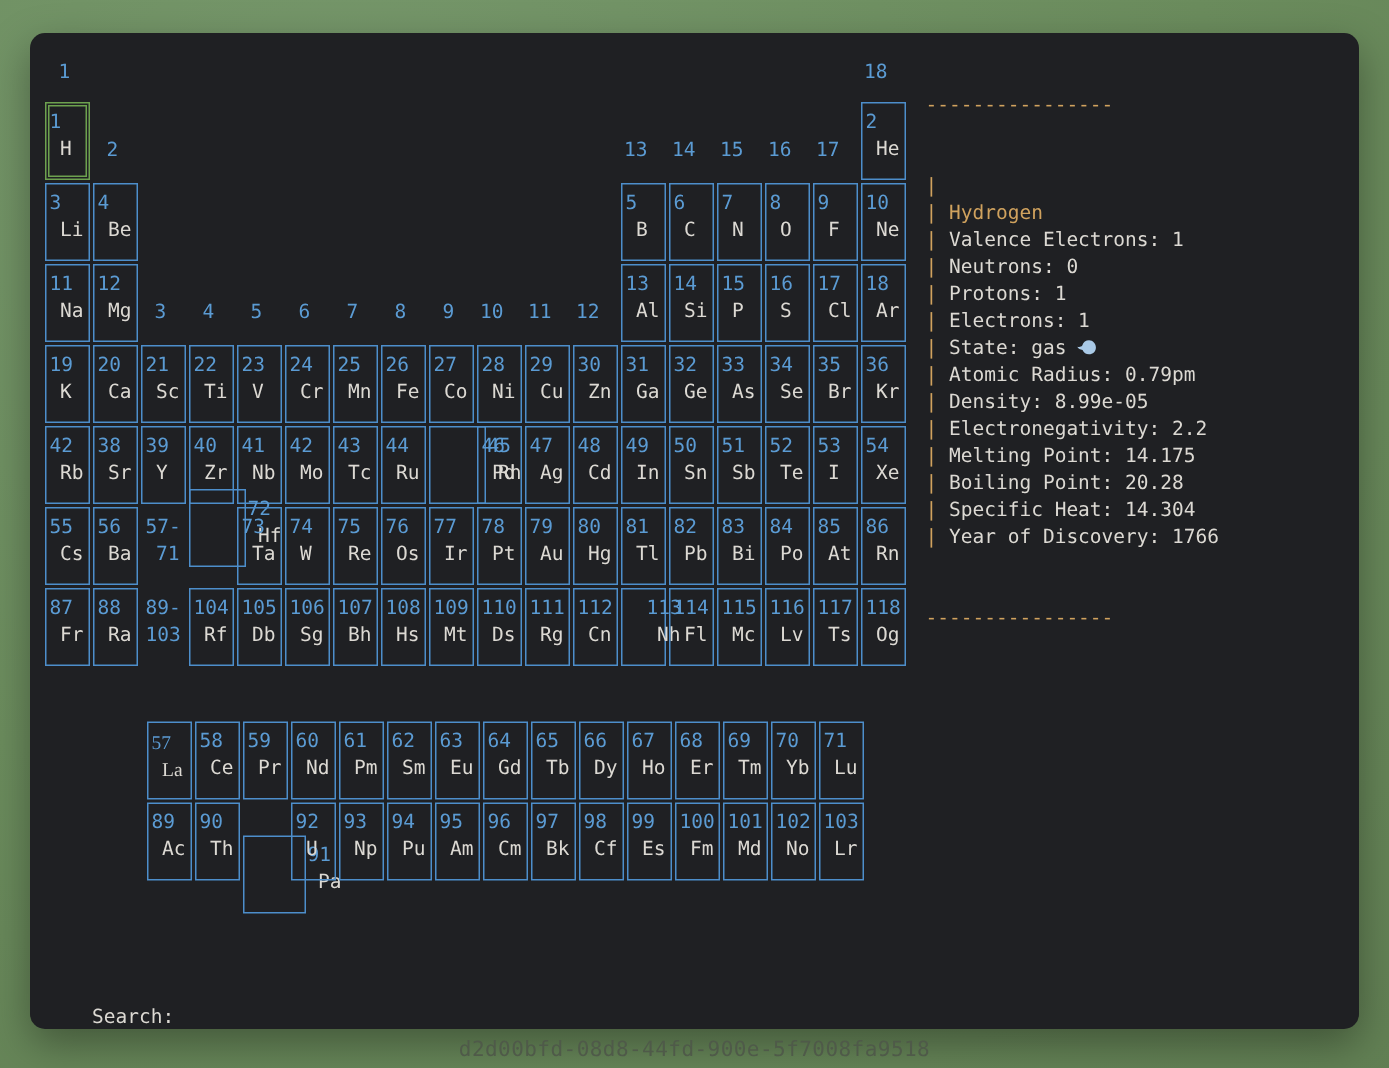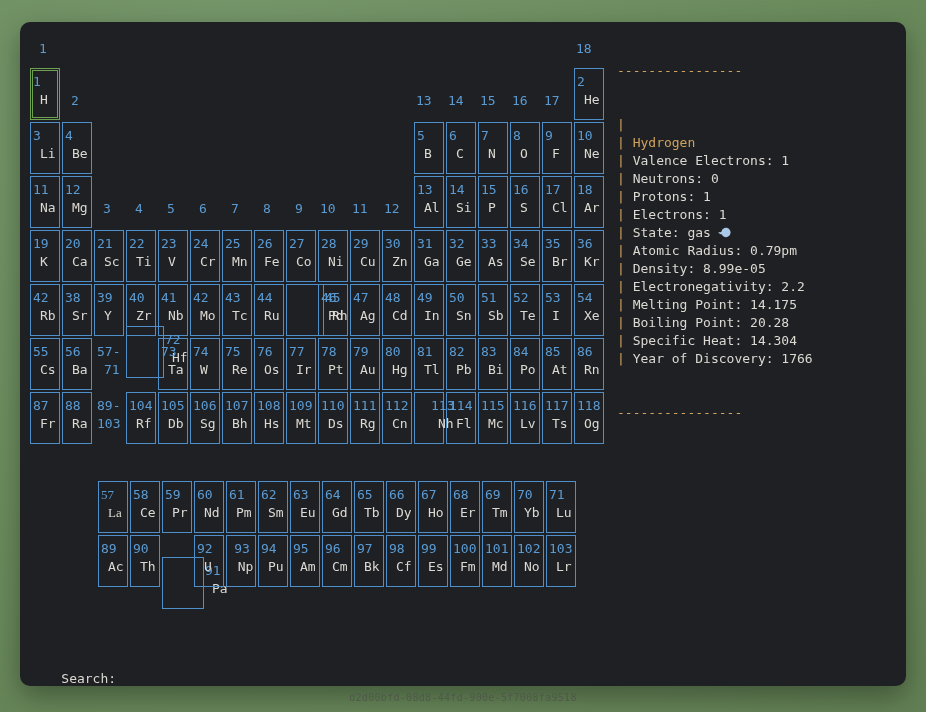--- a/index.html
+++ b/index.html
@@ -60,21 +60,21 @@
   .state-icon{
     display:inline-block;vertical-align:-1px;margin-left:7px;
   }
   
   .search-line{
     position:absolute;left:10px;top:630px;height:18px;
     font-size:13px;line-height:18px;color:var(--white);white-space:pre;
   }
   .watermark{
     position:absolute;left:0;right:0;top:692px;text-align:center;
-    font-size:10px;letter-spacing:.3px;color:var(--watermark);
+    font-size:14px;letter-spacing:.3px;color:var(--watermark);
   }
 </style>
 </head>
 <body>
 
 <div class="window">
   <div class="ptable">
       <div class="cell selected" style="left: 10px; top: 46px;"><div class="num">1</div><div class="sym">H</div></div>
       <div class="cell" style="left: 554px; top: 46px;"><div class="num">2</div><div class="sym">He</div></div>
       <div class="cell" style="left: 10px; top: 100px;"><div class="num">3</div><div class="sym">Li</div></div>
@@ -177,21 +177,21 @@
       <div class="cell" style="left: 366px; top: 459px;"><div class="num">66</div><div class="sym">Dy</div></div>
       <div class="cell" style="left: 398px; top: 459px;"><div class="num">67</div><div class="sym">Ho</div></div>
       <div class="cell" style="left: 430px; top: 459px;"><div class="num">68</div><div class="sym">Er</div></div>
       <div class="cell" style="left: 462px; top: 459px;"><div class="num">69</div><div class="sym">Tm</div></div>
       <div class="cell" style="left: 494px; top: 459px;"><div class="num">70</div><div class="sym">Yb</div></div>
       <div class="cell" style="left: 526px; top: 459px;"><div class="num">71</div><div class="sym">Lu</div></div>
       <div class="cell" style="left: 78px; top: 513px;"><div class="num">89</div><div class="sym">Ac</div></div>
       <div class="cell" style="left: 110px; top: 513px;"><div class="num">90</div><div class="sym">Th</div></div>
       <div class="cell" style="left: 142px; top: 535px; padding-left: 40px;"><div class="num">91</div><div class="sym">Pa</div></div>
       <div class="cell" style="left: 174px; top: 513px;"><div class="num">92</div><div class="sym">U</div></div>
-      <div class="cell" style="left: 206px; top: 513px; text-align: center;"><div class="num">93</div><div class="sym">Np</div></div>
+      <div class="cell" style="left: 206px; top: 513px;"><div class="num">93</div><div class="sym">Np</div></div>
       <div class="cell" style="left: 238px; top: 513px;"><div class="num">94</div><div class="sym">Pu</div></div>
       <div class="cell" style="left: 270px; top: 513px;"><div class="num">95</div><div class="sym">Am</div></div>
       <div class="cell" style="left: 302px; top: 513px;"><div class="num">96</div><div class="sym">Cm</div></div>
       <div class="cell" style="left: 334px; top: 513px;"><div class="num">97</div><div class="sym">Bk</div></div>
       <div class="cell" style="left: 366px; top: 513px;"><div class="num">98</div><div class="sym">Cf</div></div>
       <div class="cell" style="left: 398px; top: 513px;"><div class="num">99</div><div class="sym">Es</div></div>
       <div class="cell" style="left: 430px; top: 513px;"><div class="num">100</div><div class="sym">Fm</div></div>
       <div class="cell" style="left: 462px; top: 513px;"><div class="num">101</div><div class="sym">Md</div></div>
       <div class="cell" style="left: 494px; top: 513px;"><div class="num">102</div><div class="sym">No</div></div>
       <div class="cell" style="left: 526px; top: 513px;"><div class="num">103</div><div class="sym">Lr</div></div>

